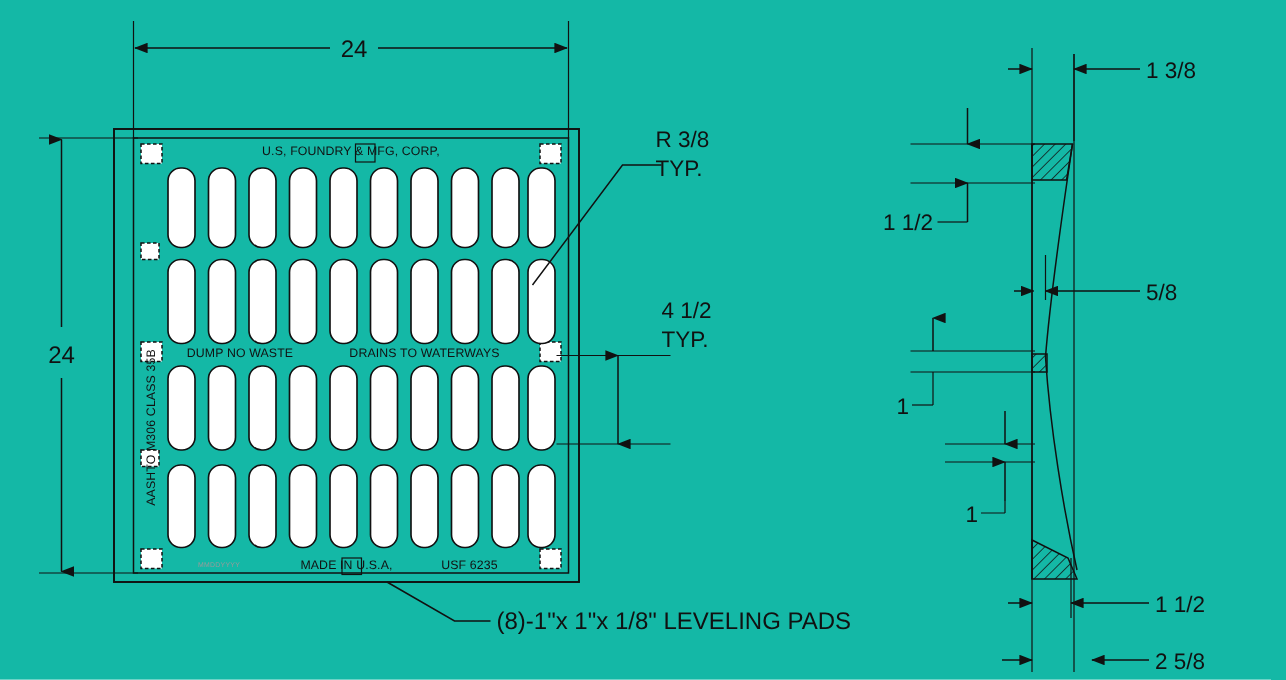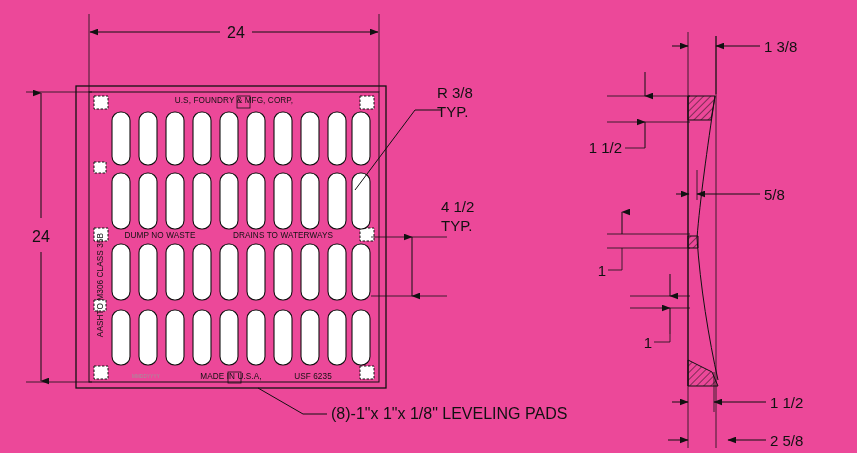--- a/index.html
+++ b/index.html
@@ -1,20 +1,20 @@
 <!DOCTYPE html>
 <html><head>
 <meta charset="utf-8">
 <style>
   html,body{margin:0;padding:0;background:#ffffff;}
   body{
     font-family:"Liberation Sans", sans-serif;
     width:857px;height:453px;overflow:hidden;position:relative;
   }
-  #stage{position:relative;width:857px;height:453px;background:#ec4899;}
+  #stage{position:relative;width:857px;height:453px;background:#14b8a6;}
   svg{display:block;}
   .dimtxt{font-family:"Liberation Sans", sans-serif;font-size:15px;fill:#111;}
   .dimtxt-lg{font-family:"Liberation Sans", sans-serif;font-size:16px;fill:#111;}
   .platetxt{font-family:"Liberation Sans", sans-serif;font-size:8.2px;fill:#111;letter-spacing:0.1px;}
   .faint{font-family:"Liberation Sans", sans-serif;font-size:4.6px;fill:#9a9a9a;letter-spacing:0.2px;}
   .ln{stroke:#111;stroke-width:1;fill:none;}
   .ln-th{stroke:#111;stroke-width:1.3;fill:none;}
   .ln-thin{stroke:#111;stroke-width:0.8;fill:none;}
   .slot{stroke:#111;stroke-width:1.1;fill:#fff;}
   .pad{stroke:#111;stroke-width:1;fill:#fff;stroke-dasharray:2.4 1.6;}

